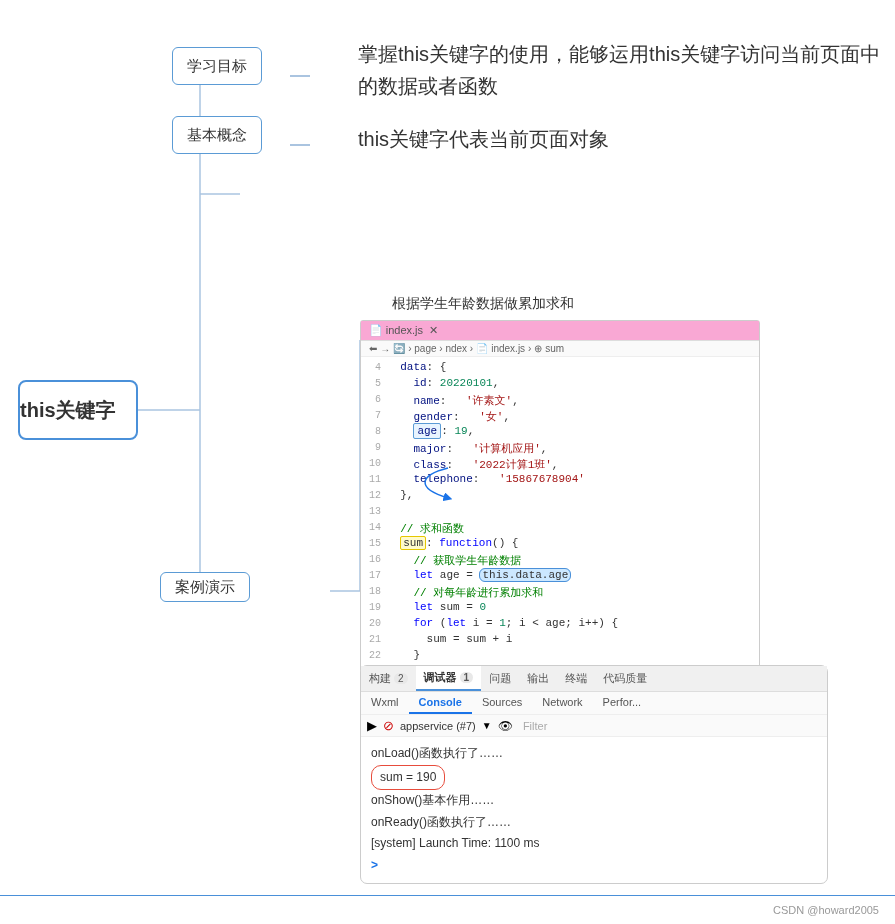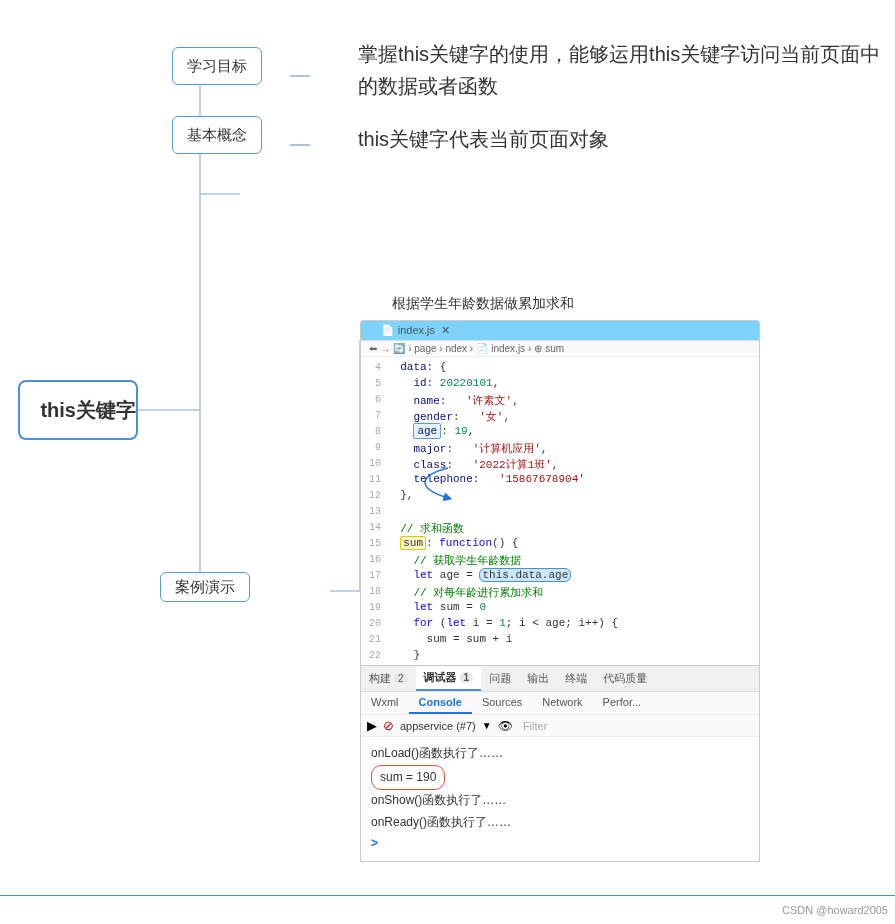--- a/index.html
+++ b/index.html
@@ -24,21 +24,21 @@
       position: absolute;
       left: 18px;
       top: 380px;
       width: 120px;
       height: 60px;
       border: 2px solid #4a90d9;
       border-radius: 8px;
       background: #fff;
       display: flex;
       align-items: center;
-      justify-content: flex-end;
+      justify-content: flex-start;
     }
     .keyword-box span {
       font-size: 20px;
       font-weight: bold;
       color: #333;
     }
 
     
     .connector-svg {
       position: absolute;
@@ -100,23 +100,23 @@
       left: 360px;
       top: 320px;
       width: 400px;
       border: 1px solid #ccc;
       border-radius: 3px;
       background: #fff;
       font-size: 11px;
     }
 
     .code-tab-bar {
-      background: #7dd3fc;
+      background: #f9a8d4;
       border-bottom: 1px solid #ddd;
-      padding: 3px 20px;
+      padding: 3px 8px;
       font-size: 11px;
       color: #555;
       display: flex;
       align-items: center;
       gap: 6px;
     }
 
     .code-breadcrumb {
       background: #fafafa;
       border-bottom: 1px solid #eee;
@@ -171,23 +171,23 @@
       border: 1px solid #4a90d9;
       border-radius: 6px;
       padding: 0 2px;
     }
 
     
     .debug-panel {
       position: absolute;
       left: 360px;
       top: 665px;
-      width: 400px;
+      width: 468px;
       border: 1px solid #ccc;
-      border-radius: 0;
+      border-radius: 7px;
       background: #fff;
       font-size: 12px;
     }
 
     .debug-tabs {
       display: flex;
       background: #f0f0f0;
       border-bottom: 1px solid #ddd;
       font-size: 11px;
     }
@@ -274,21 +274,21 @@
       align-items: center;
       justify-content: center;
       font-size: 15px;
       color: #333;
     }
 
     
     .watermark {
       position: absolute;
       bottom: 8px;
-      right: 7px;
+      right: 16px;
       font-size: 11px;
       color: #999;
     }
 
     
     .bottom-line {
       position: absolute;
       bottom: 28px;
       left: 0;
       right: 0;
@@ -556,22 +556,23 @@
       <span style="cursor:pointer; font-size:10px;">▼</span>
       <span style="cursor:pointer; font-size:12px;">👁</span>
       <span style="color:#aaa; font-size:11px; margin-left:4px;">Filter</span>
     </div>
 
     <div class="debug-body">
       <div>onLoad()函数执行了……</div>
       <div>
         <span class="sum-highlight">sum = 190</span>
       </div>
-      <div>onShow()函数执行了……</div>
+      <div>onShow()基本作用……</div>
       <div>onReady()函数执行了……</div>
+      <div>[system] Launch Time: 1100 ms</div>
       <div style="color:#1a73e8; font-weight:bold;">&gt;</div>
     </div>
   </div>
 
   <div class="bottom-line"></div>
 
   <div class="watermark">CSDN @howard2005</div>
 
 </div>
 

